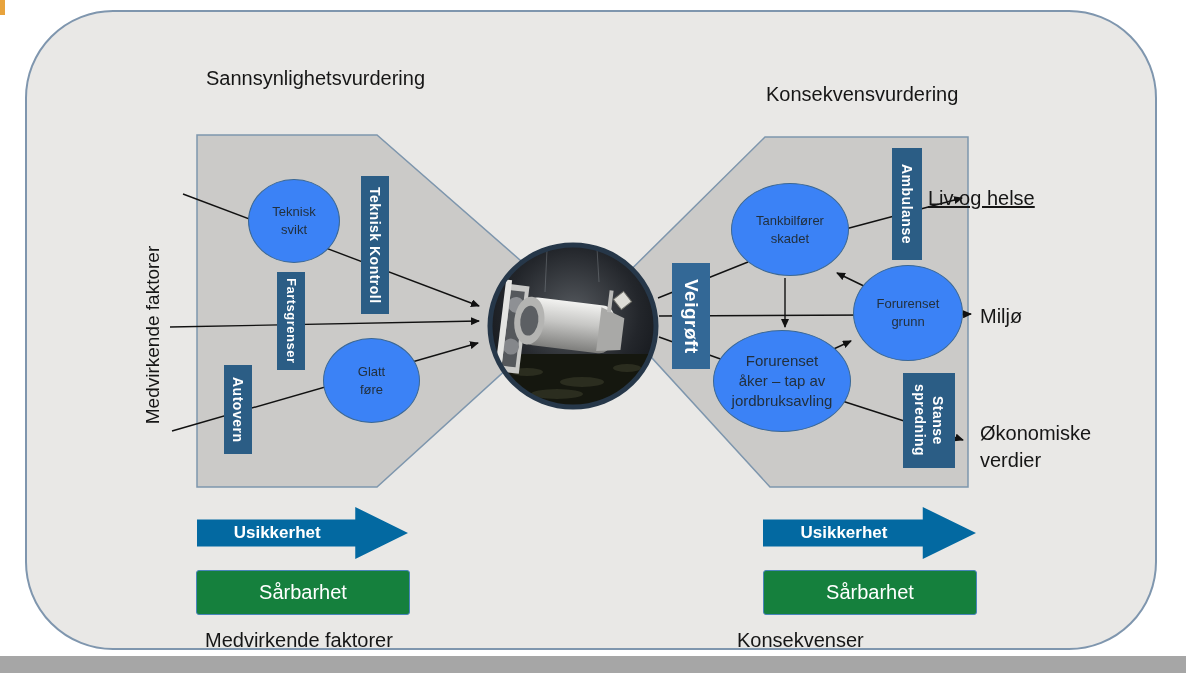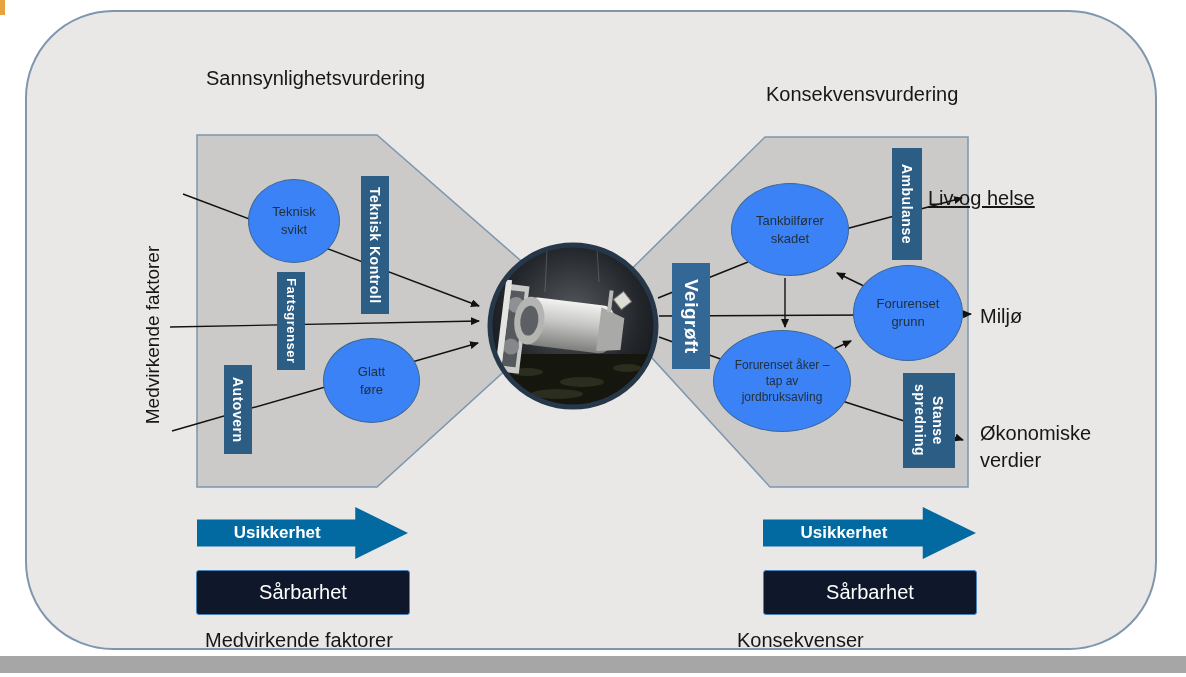--- a/index.html
+++ b/index.html
@@ -35,21 +35,21 @@
   .uncertainty-arrow{
     background:#0369a1;
     clip-path:polygon(0% 24%,75% 24%,75% 0%,100% 50%,75% 100%,75% 76%,0% 76%);
   }
   .uncertainty-arrow .lbl{
     position:absolute;left:0;top:0;width:76%;height:100%;
     display:flex;align-items:center;justify-content:center;
     color:#ffffff;font-weight:bold;font-size:17px;
   }
   .vulnerability{
-    box-sizing:border-box;background:#0f172a;border:1px solid #4884ba;border-radius:3px;
+    box-sizing:border-box;background:#15803d;border:1px solid #4884ba;border-radius:3px;
     display:flex;align-items:center;justify-content:center;
     color:#ffffff;font-size:20px;
   }
   .outcome{font-size:20px;line-height:1.35;}
   .bottom-label{font-size:20px;white-space:nowrap;}
 </style>
 </head>
 <body>
 
 <div class="abs" id="corner-accent"></div>
@@ -145,21 +145,21 @@
 </div>
 
 <div class="abs vbar" style="left:672px;top:263px;width:38px;height:106px;font-size:19px;background:#336896;">Veigrøft</div>
 
 <div class="abs node" style="left:731px;top:183px;width:118px;height:93px;font-size:13px;">
   <span style="width:84px;">Tankbilfører skadet</span>
 </div>
 <div class="abs node" style="left:853px;top:265px;width:110px;height:96px;font-size:13px;">
   <span style="width:72px;">Forurenset grunn</span>
 </div>
-<div class="abs node" style="left:713px;top:330px;width:138px;height:102px;font-size:12px;">
+<div class="abs node" style="left:713px;top:330px;width:138px;height:102px;font-size:15px;">
   <span style="width:102px;">Forurenset åker – tap av jordbruksavling</span>
 </div>
 
 <div class="abs vbar" style="left:892px;top:148px;width:30px;height:112px;font-size:14px;">Ambulanse</div>
 <div class="abs vbar" style="left:903px;top:373px;width:52px;height:95px;font-size:14px;">Stanse spredning</div>
 
 <div class="abs outcome" style="left:928px;top:185px;text-decoration:underline;">Liv og helse</div>
 <div class="abs outcome" style="left:980px;top:303px;">Miljø</div>
 <div class="abs outcome" style="left:980px;top:420px;width:125px;">Økonomiske verdier</div>
 

